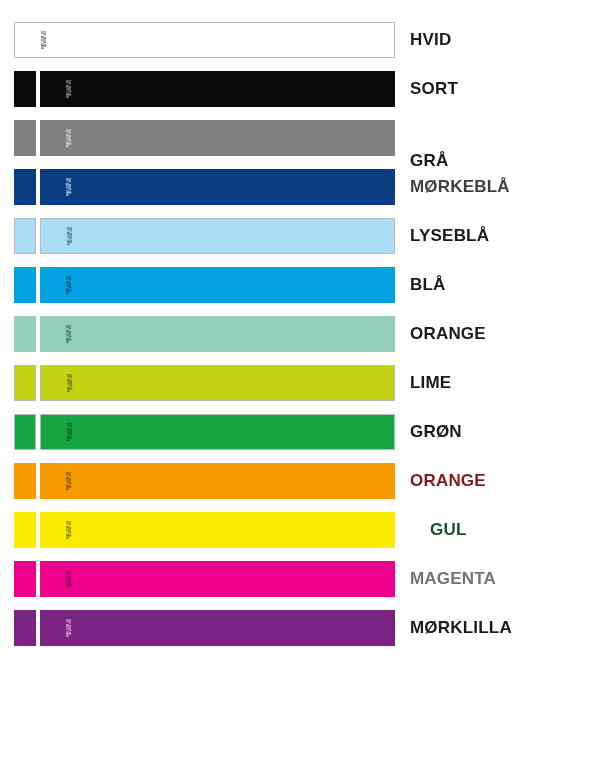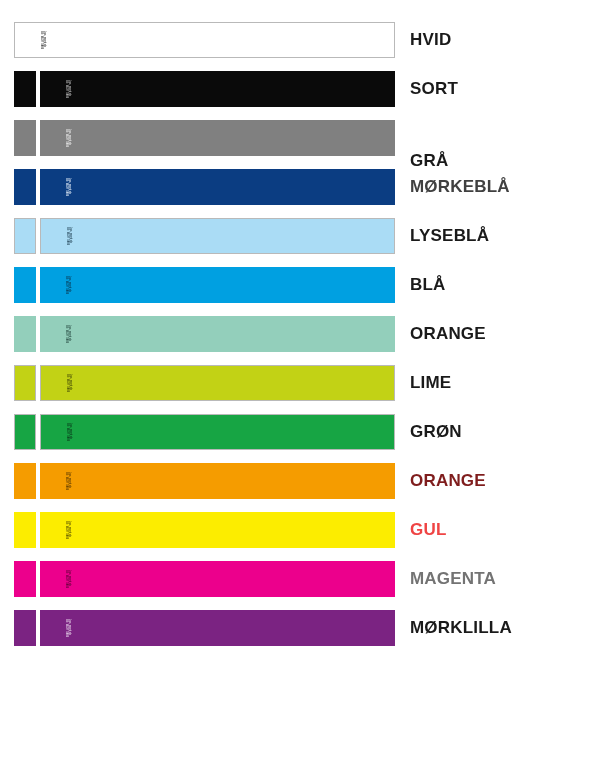--- a/index.html
+++ b/index.html
@@ -200,21 +200,21 @@
       <div class="color-name" style="color: #7f1d1d;">ORANGE</div>
     </div>
     <div class="swatch-row">
       <div class="chip" style="background: rgb(252, 237, 0);"></div>
       <div class="bar" style="background: rgb(252, 237, 0);">
         <div class="micro-caption" style="color: rgb(92, 86, 0);">
           <span>Lys, mørk ok</span>
           <span>Str. 40/27 9406</span>
         </div>
       </div>
-      <div class="color-name" style="color: #ef4444;">GUL</div>
+      <div class="color-name" style="color: #14532d; margin-left: 20px;">GUL</div>
     </div>
     <div class="swatch-row">
       <div class="chip" style="background: rgb(236, 0, 140);"></div>
       <div class="bar" style="background: rgb(236, 0, 140);">
         <div class="micro-caption" style="color: rgb(92, 0, 55);">
           <span>Lys, mørk ok</span>
           <span>Str. 40/27 9406</span>
         </div>
       </div>
       <div class="color-name" style="color: #737373;">MAGENTA</div>

